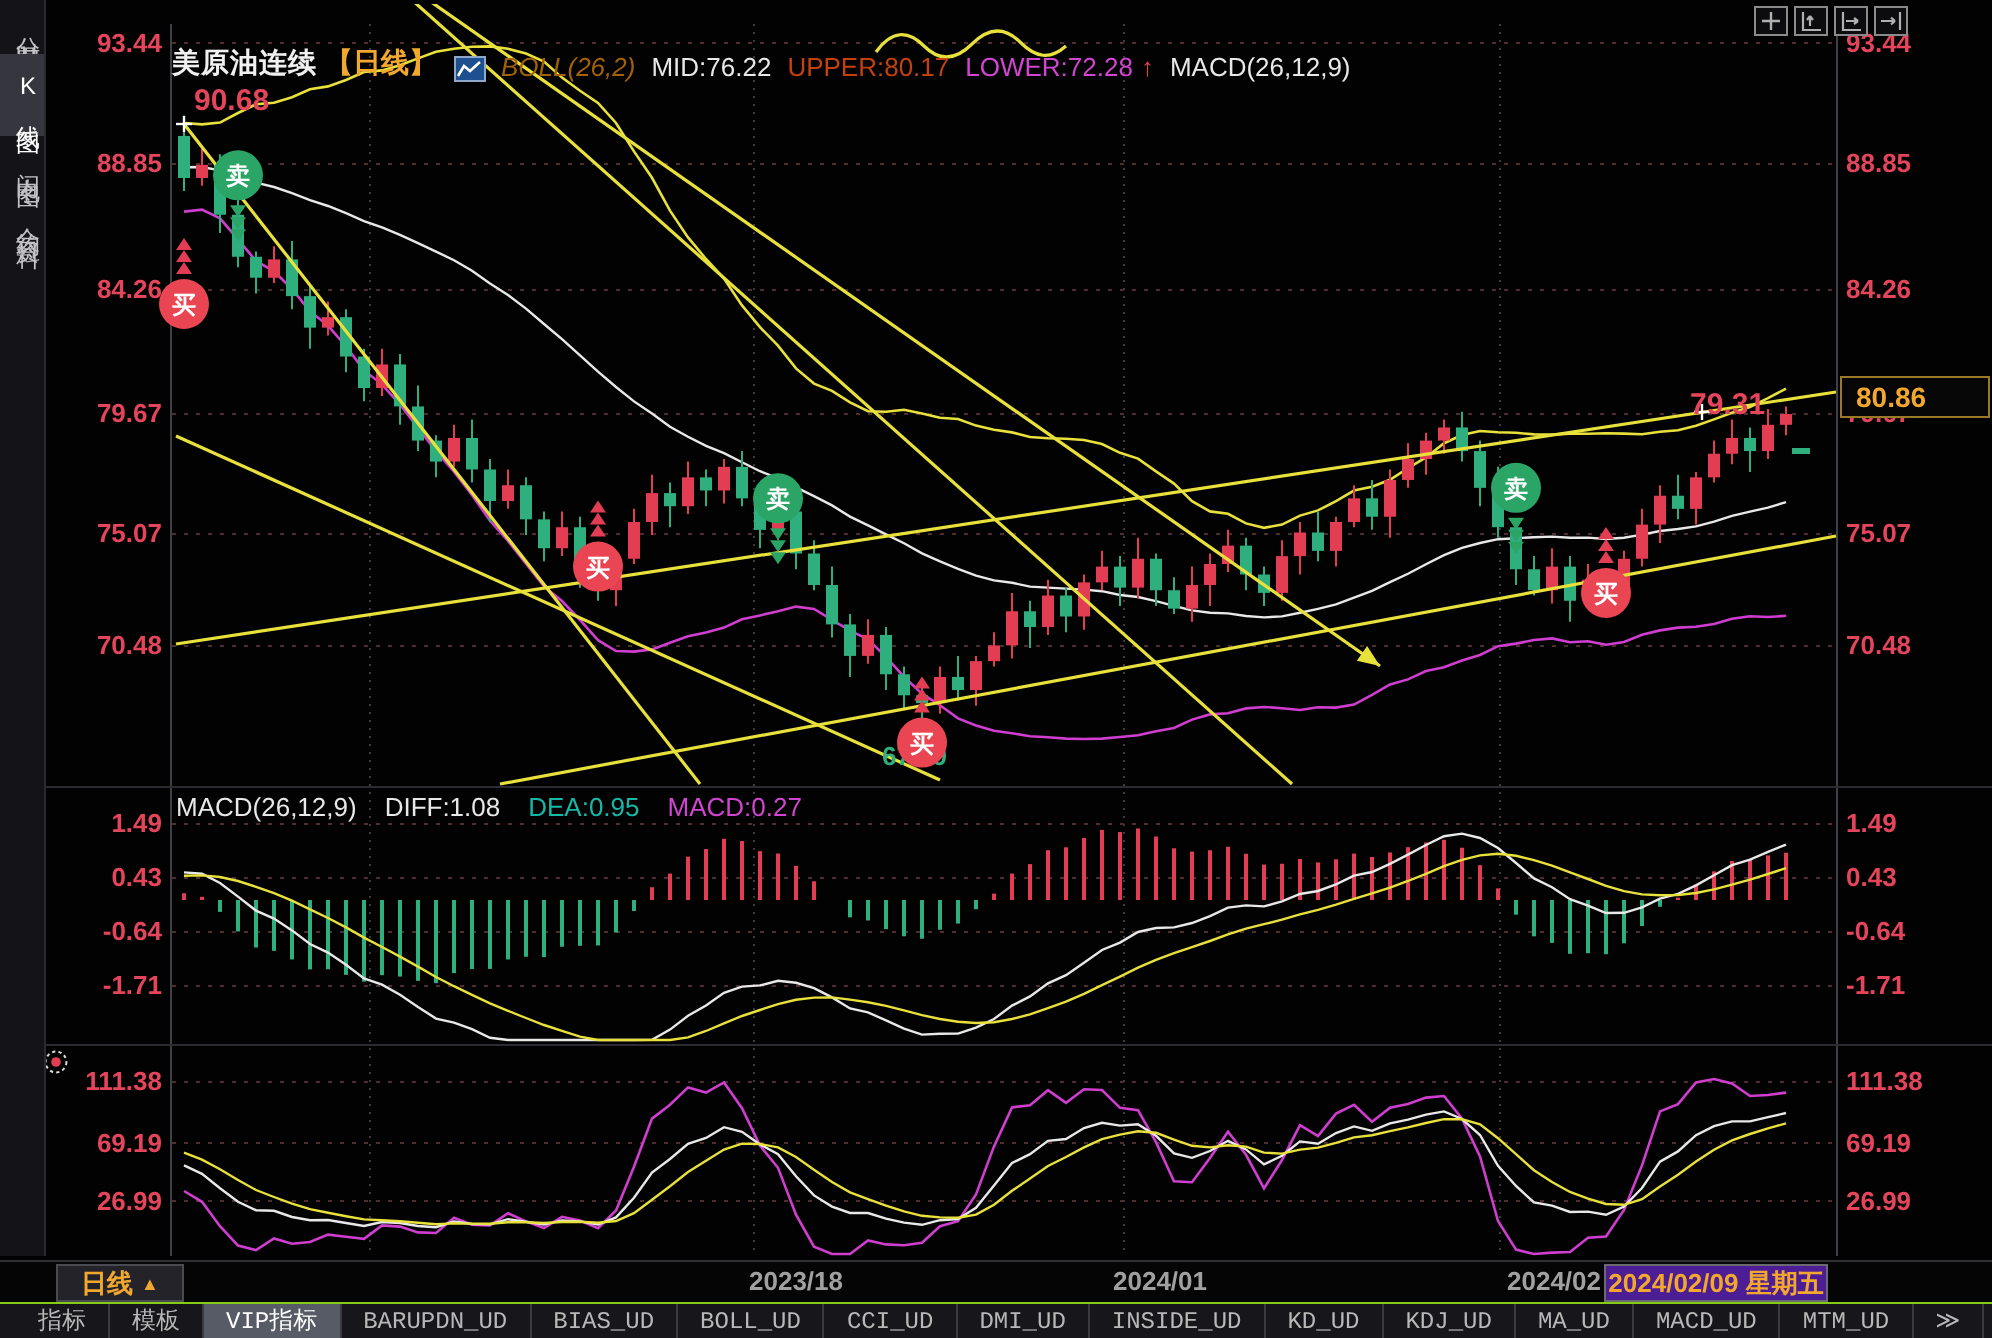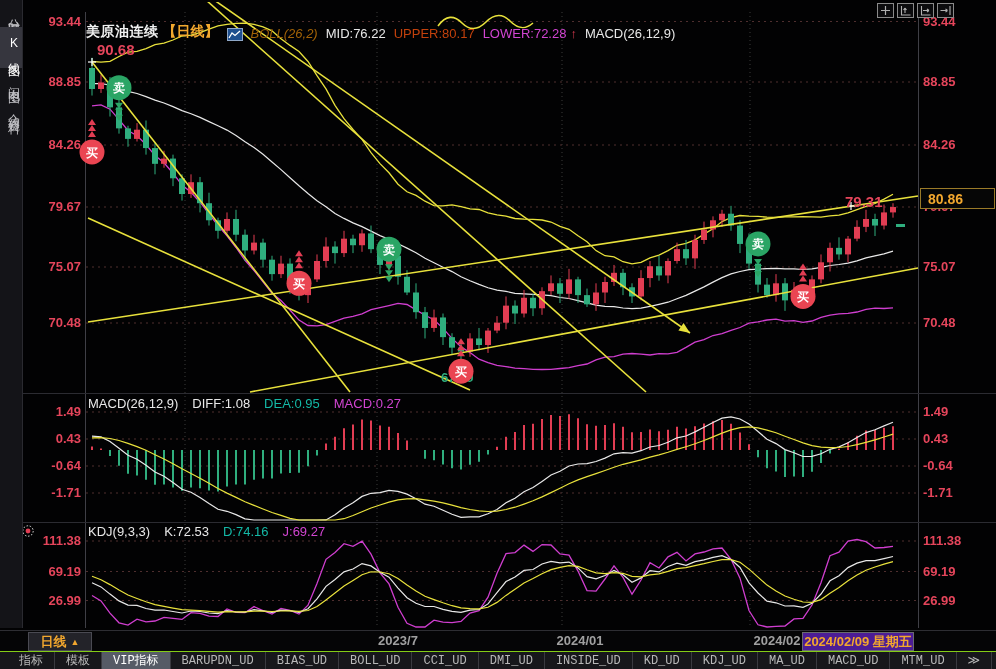--- a/index.html
+++ b/index.html
@@ -518,34 +518,28 @@
     <div class="side-item">合约资料</div>
   </div>
 
   <div class="panel-header" style="top:396px;">
     <span class="ph-white">MACD(26,12,9)</span>
     <span class="ph-white">DIFF:1.08</span>
     <span class="ph-yellow">DEA:0.95</span>
     <span class="ph-magenta">MACD:0.27</span>
   </div>
 
-  <div class="panel-header" style="top:524px;">
-    <span class="ph-white">KDJ(9,3,3)</span>
-    <span class="ph-white">K:72.53</span>
-    <span class="ph-yellow">D:74.16</span>
-    <span class="ph-magenta">J:69.27</span>
-  </div>
 
   <div class="date-row">
     <div class="period-box">
       <span>日线</span>
       <span class="tri">▲</span>
     </div>
     <span class="date-label" style="left:200px;margin-top:40px;">2023/11</span>
-    <span class="date-label" style="left:398px;">2023/7</span>
+    <span class="date-label" style="left:398px;">2023/18</span>
     <span class="date-label" style="left:580px;">2024/01</span>
     <span class="date-label" style="left:777px;">2024/02</span>
     <div class="current-date-box">2024/02/09 星期五</div>
   </div>
 
   <div class="tab-row" id="tabRow">
       <span class="tab">指标</span>
       <span class="tab">模板</span>
       <span class="tab selected">VIP指标</span>
       <span class="tab">BARUPDN_UD</span>

